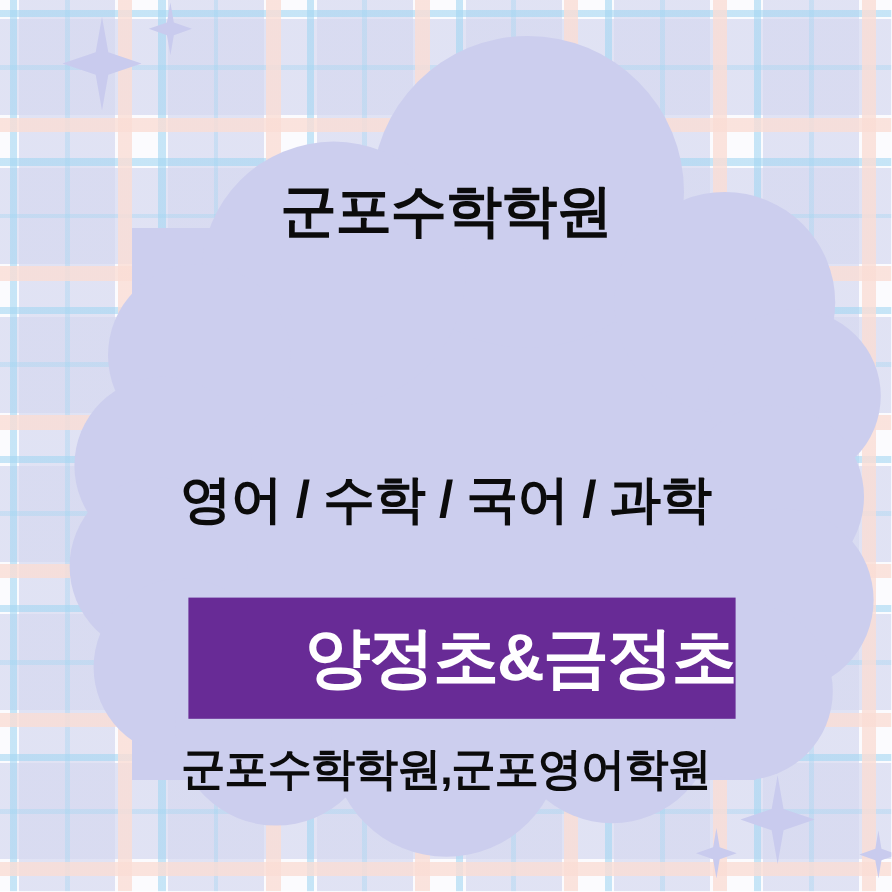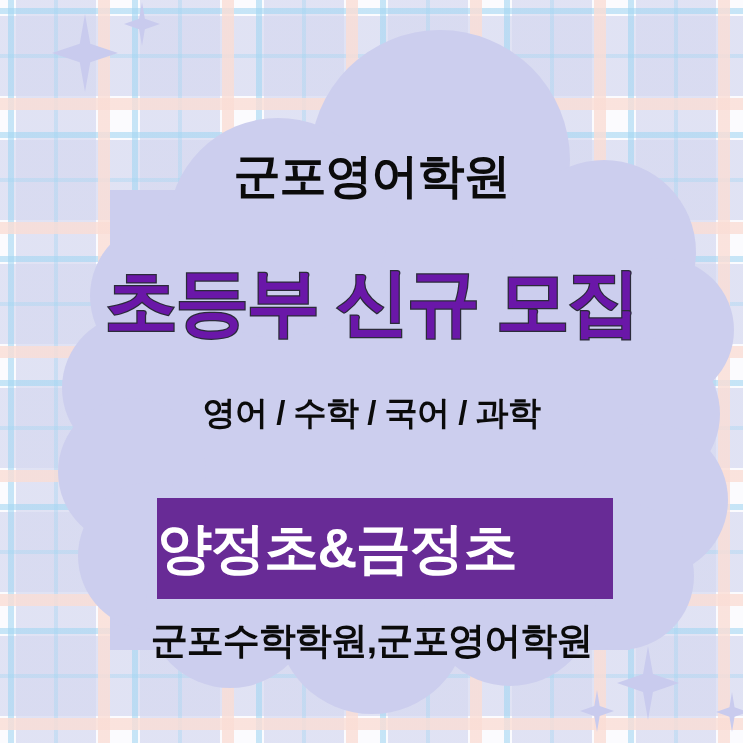--- a/index.html
+++ b/index.html
@@ -139,35 +139,35 @@
     top: 265px;
     font-size: 73px;
     font-weight: 900;
     letter-spacing: -2px;
     color: #6a17a8;
     -webkit-text-stroke: 2.5px #2b2b3a;
     paint-order: stroke fill;
   }
   .subjects {
     top: 396px;
-    font-size: 33px;
+    font-size: 43px;
     font-weight: 800;
     letter-spacing: -0.5px;
     color: #0b0b0b;
   }
   .schools-banner {
     position: absolute;
     left: 157px;
     top: 498px;
     width: 456px;
     height: 101px;
     background: #682b96;
     display: flex;
     align-items: center;
-    justify-content: flex-start;
+    justify-content: flex-end;
   }
   .schools-text {
     font-size: 55px;
     font-weight: 900;
     letter-spacing: -1.5px;
     color: #ffffff;
     line-height: 1;
     white-space: nowrap;
   }
   .footer-line {
@@ -213,23 +213,22 @@
         <circle cx="652" cy="500" r="76"></circle>
         <circle cx="620" cy="576" r="74"></circle>
 
         <circle cx="230" cy="604" r="84"></circle>
         <circle cx="372" cy="618" r="96"></circle>
         <circle cx="510" cy="600" r="86"></circle>
       </g>
     </svg>
   </div>
 
-  <div class="txt academy-name">군포영어학원</div>
-
-  <div class="txt headline">초등부 신규 모집</div>
+  <div class="txt academy-name">군포수학학원</div>
+
 
   <div class="txt subjects">영어 / 수학 / 국어 / 과학</div>
 
   <div class="schools-banner">
     <span class="schools-text">양정초&amp;금정초</span>
   </div>
 
   <div class="txt footer-line">군포수학학원,군포영어학원</div>
 
 </div>

